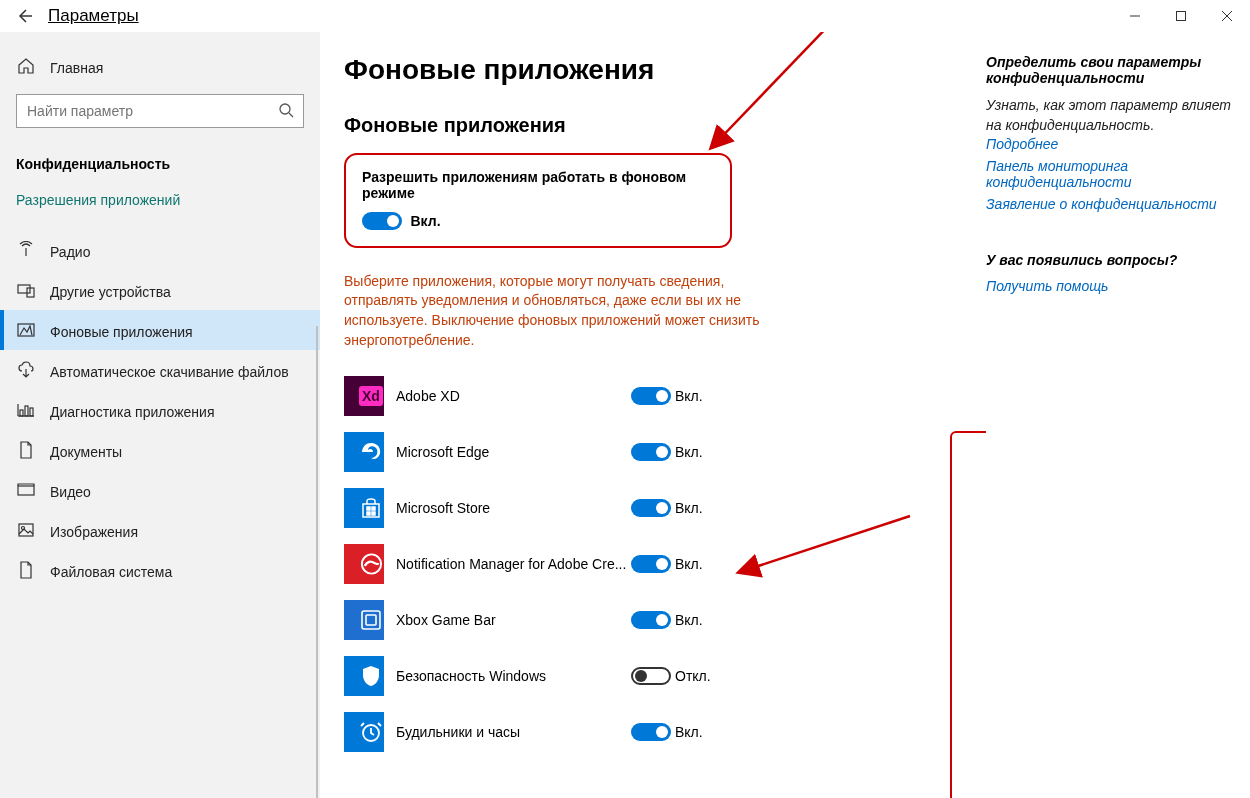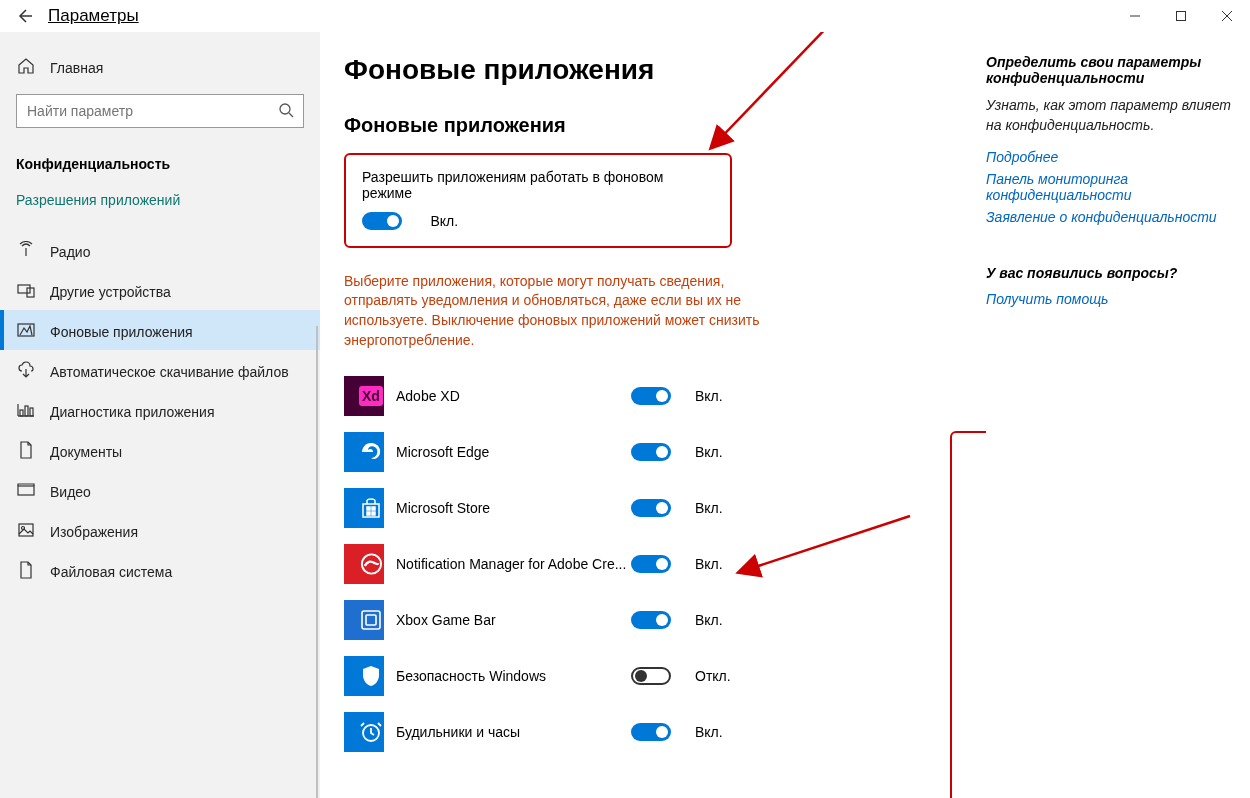--- a/index.html
+++ b/index.html
@@ -43,42 +43,42 @@
     h2 { font-size: 20px; font-weight: 600; color:#000; margin-bottom: 16px; }
     .desc { font-size: 14px; color:#c2410c; margin-bottom: 18px; max-width: 420px; line-height: 1.4; }
     .setting-label { font-size: 14px; color:#000; margin-bottom: 10px; }
 
     .toggle { width: 40px; height: 18px; border-radius: 10px; position: relative; display:inline-block; vertical-align:middle; }
     .toggle.on { background:#0078d7; }
     .toggle.off { background:#fff; border:2px solid #333; }
     .toggle .knob { width:12px; height:12px; border-radius:50%; position:absolute; top:3px; }
     .toggle.on .knob { background:#fff; right:3px; }
     .toggle.off .knob { background:#333; left:2px; top:1px; }
-    .toggle-label { font-size:14px; margin-left:24px; vertical-align:middle; }
-
-    .callout-box { border: 2px solid #cc0000; border-radius: 6px; padding: 14px 16px 16px; width: 388px; margin-bottom: 24px; }
+    .toggle-label { font-size:14px; margin-left:4px; vertical-align:middle; }
+
+    .callout-box { border: 2px solid #cc0000; border-radius: 13px; padding: 14px 16px 16px; width: 388px; margin-bottom: 24px; font-weight: bold; }
     .toggles-box { border: 2px solid #cc0000; border-radius: 6px; padding: 10px 4px; position: absolute; left: 630px; top: 399px; height: 396px; width: 100px; z-index: 2; }
 
     .app-list { margin-top: 18px; }
     .app-row { display:flex; align-items:center; height: 56px; }
     .app-icon { width:40px; height:40px; display:flex; align-items:center; justify-content:flex-start; color:#fff; font-size:18px; margin-right: 12px; padding-left: 15px; }
     .app-name { font-size:14px; color:#000; width: 235px; white-space: nowrap; overflow:hidden; text-overflow: ellipsis; }
     .app-toggle-cell { display:flex; align-items:center; }
 
     .xd   { background:#450135; } .xd span{font-weight:700;}
     .edge { background:#0078d7; }
     .store{ background:#0078d7; }
     .cc   { background:#da1f26; }
     .xbox { background:#1f6fd0; }
     .sec  { background:#0078d7; }
     .clk  { background:#0078d7; }
 
     
     .right-pane h3 { font-size: 14px; font-weight: 600; margin-bottom: 10px; color:#000; }
-    .right-pane p { font-size: 14px; color:#222; margin-bottom: 14px; line-height:1.4; }
+    .right-pane p { font-size: 14px; color:#222; margin-bottom: 1px; line-height:1.4; }
     .right-pane a { display:block; font-size: 14px; color:#0067c0; text-decoration:none; margin-bottom:6px; }
     .right-pane .block { margin-bottom: 40px; font-style: italic; }
 
     
     .arrow { position:absolute; z-index:10; pointer-events:none; }
   </style>
 </head>
 <body>
 
 <div class="titlebar">

